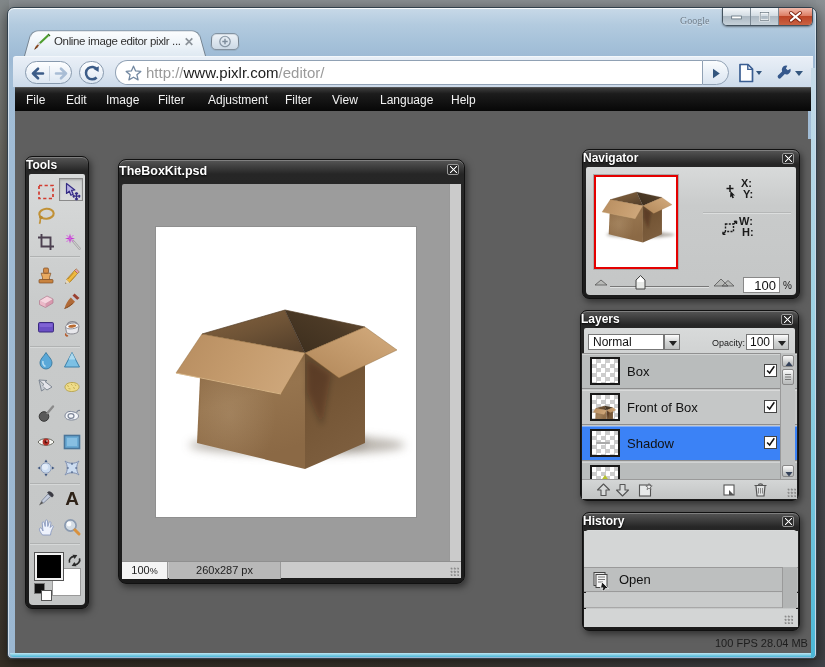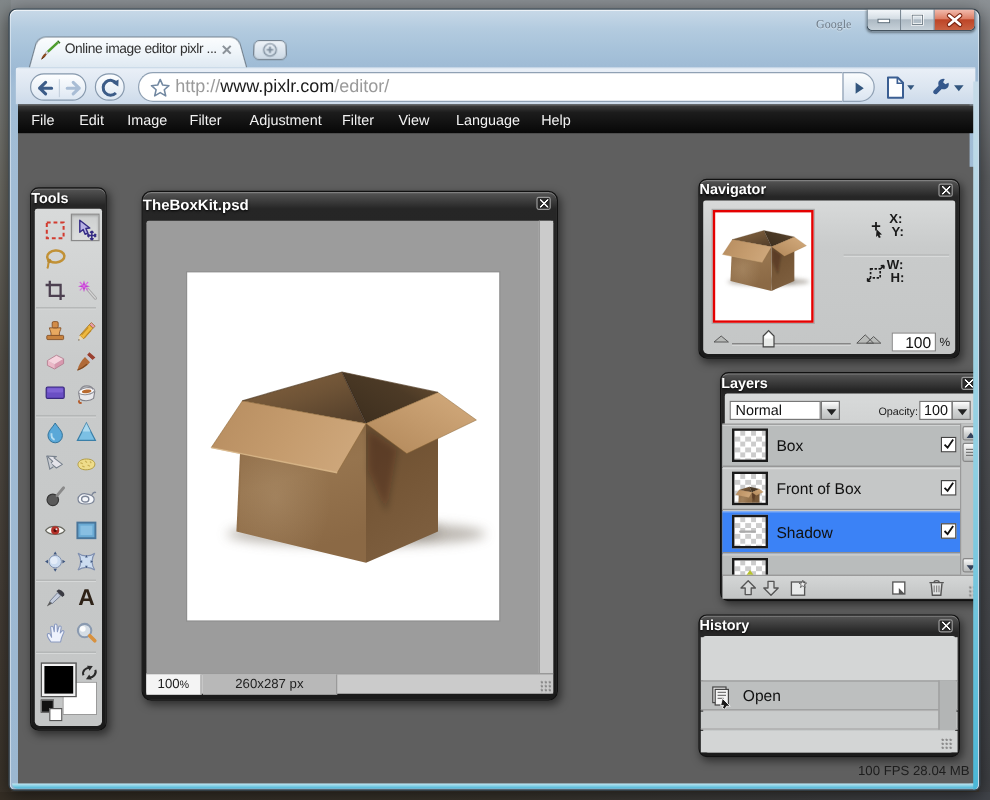--- a/index.html
+++ b/index.html
@@ -108,21 +108,21 @@
   #cwhite{position:absolute;left:34px;top:43px;width:260px;height:290px;background:#fff;box-shadow:0 0 0 1px #8f8f8f;}
   
   #navigator{left:567px;top:10px;width:218px;height:150px;}
   #navthumb{position:absolute;left:11px;top:25px;width:84px;height:94px;background:#fff;border:2px solid #e40000;box-shadow:0 0 0 1px #aaa;}
   .nlabel{position:absolute;font-size:11px;font-weight:bold;color:#1a1a1a;}
   #navsep{position:absolute;left:120px;top:62px;width:88px;height:1px;background:#b5b7b7;box-shadow:0 1px 0 #dcdede;}
   #navslider{position:absolute;left:27px;top:136px;width:99px;height:1px;background:#777;box-shadow:0 1px 0 #e0e2e2;}
   #navval{position:absolute;left:160px;top:127px;width:37px;height:16px;background:#fff;border:1px solid #888;
     font-size:13px;text-align:right;line-height:16px;padding-right:3px;color:#111;}
   
-  #layers{left:585px;top:171px;width:219px;height:191px;}
+  #layers{left:565px;top:171px;width:219px;height:191px;}
   #lnormal{position:absolute;left:7px;top:23px;width:76px;height:16px;background:#fff;border:1px solid #777;
     font-size:12px;line-height:15px;padding-left:4px;color:#111;}
   .lbtn{position:absolute;width:16px;height:16px;background:linear-gradient(180deg,#fdfdfd,#d2d4d4 50%,#bfc1c1);
     border:1px solid #777;}
   .lbtn:after{content:"";position:absolute;left:3.5px;top:6px;width:0;height:0;
     border-left:4px solid transparent;border-right:4px solid transparent;border-top:5px solid #222;}
   #lopac{position:absolute;left:131px;top:27px;font-size:9px;color:#1a1a1a;}
   #lval{position:absolute;left:165px;top:23px;width:28px;height:16px;background:#fff;border:1px solid #777;
     font-size:12px;text-align:center;line-height:15px;color:#111;}
   #llist{position:absolute;left:1px;right:1px;top:42px;height:126px;background:#c6c8c8;border-top:1px solid #909090;}

